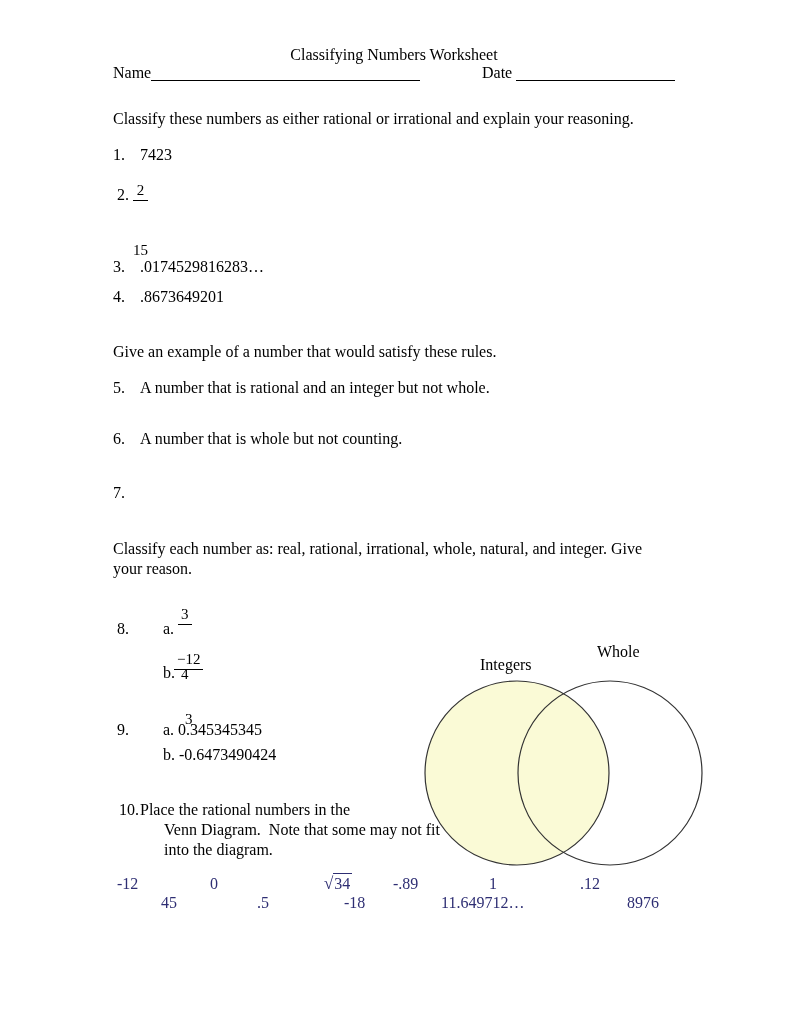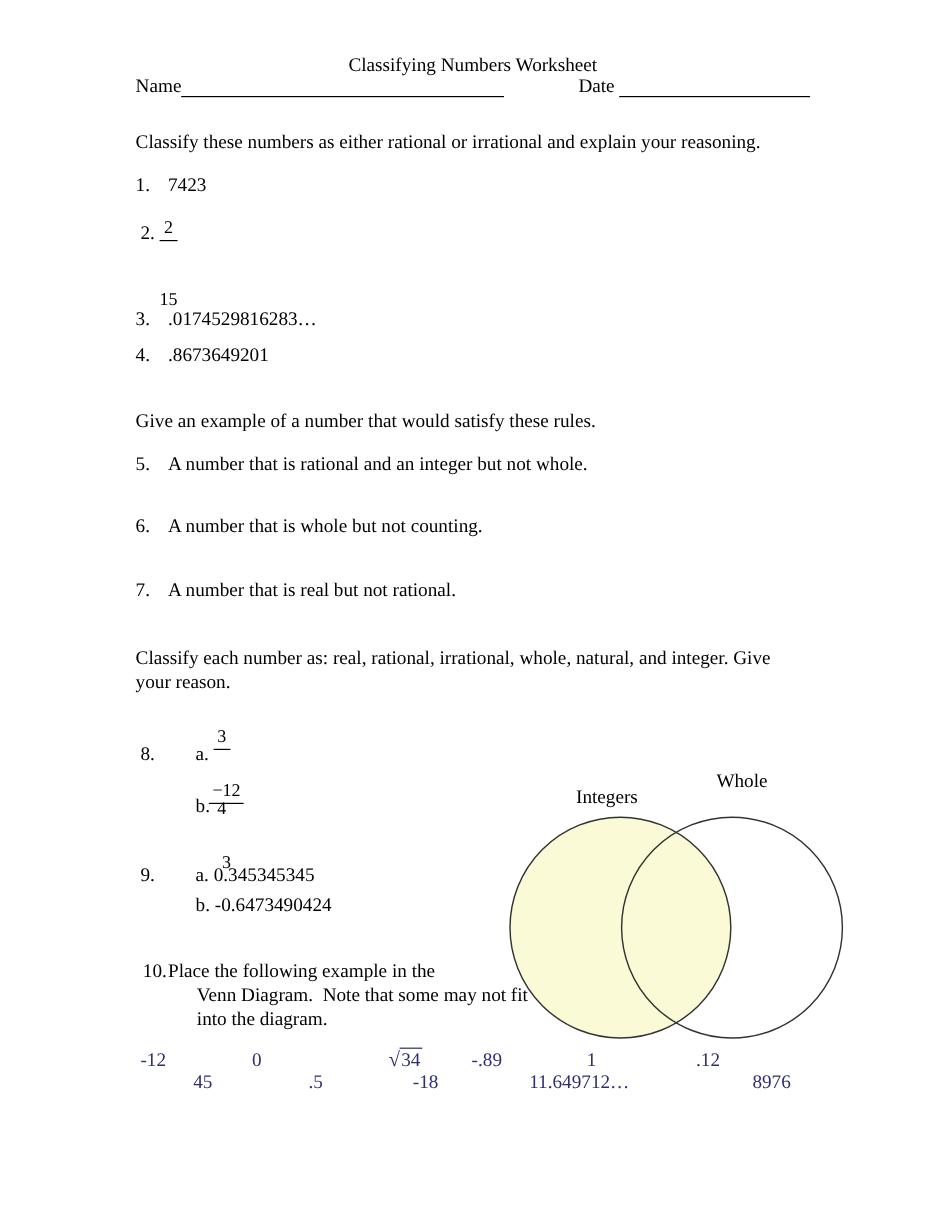--- a/index.html
+++ b/index.html
@@ -53,21 +53,20 @@
 
   <div class="abs" style="left:113px;top:342px;">Give an example of a number that would satisfy these rules.</div>
 
   <span class="abs" style="left:113px;top:378px;">5.</span>
   <span class="abs" style="left:140px;top:378px;">A number that is rational and an integer but not whole.</span>
 
   <span class="abs" style="left:113px;top:429px;">6.</span>
   <span class="abs" style="left:140px;top:429px;">A number that is whole but not counting.</span>
 
   <span class="abs" style="left:113px;top:483px;">7.</span>
-  <span class="abs" style="left:140px;top:483px;">A number that is real but not rational.</span>
 
   <div class="abs" style="left:113px;top:539px;">Classify each number as: real, rational, irrational, whole, natural, and integer. Give</div>
   <div class="abs" style="left:113px;top:559px;">your reason.</div>
 
   <span class="abs" style="left:117px;top:619px;">8.</span>
   <span class="abs" style="left:163px;top:619px;">a.</span>
   <span class="frac" style="left:178px;top:606px;">
     <span class="fn">3</span>
     <span class="fd">4</span>
   </span>
@@ -76,21 +75,21 @@
   <span class="frac" style="left:174px;top:651px;">
     <span class="fn">−12</span>
     <span class="fd">3</span>
   </span>
 
   <span class="abs" style="left:117px;top:720px;">9.</span>
   <span class="abs" style="left:163px;top:720px;">a. 0.345345345</span>
   <span class="abs" style="left:163px;top:745px;">b. -0.6473490424</span>
 
   <span class="abs" style="left:119px;top:800px;">10.</span>
-  <span class="abs" style="left:140px;top:800px;">Place the following example in the</span>
+  <span class="abs" style="left:140px;top:800px;">Place the rational numbers in the</span>
   <span class="abs pre" style="left:164px;top:820px;">Venn Diagram.  Note that some may not fit</span>
   <span class="abs" style="left:164px;top:840px;">into the diagram.</span>
 
   <span class="abs venn-label" style="left:480px;top:655px;">Integers</span>
   <span class="abs venn-label" style="left:597px;top:642px;">Whole</span>
 
   <svg class="abs" style="left:415px;top:675px;" width="300" height="195">
     <circle cx="102" cy="98" r="92" stroke="#333333" stroke-width="1.2" fill="#fafad6"></circle>
     <circle cx="195" cy="98" r="92" fill="none" stroke="#333333" stroke-width="1.2"></circle>
   </svg>

